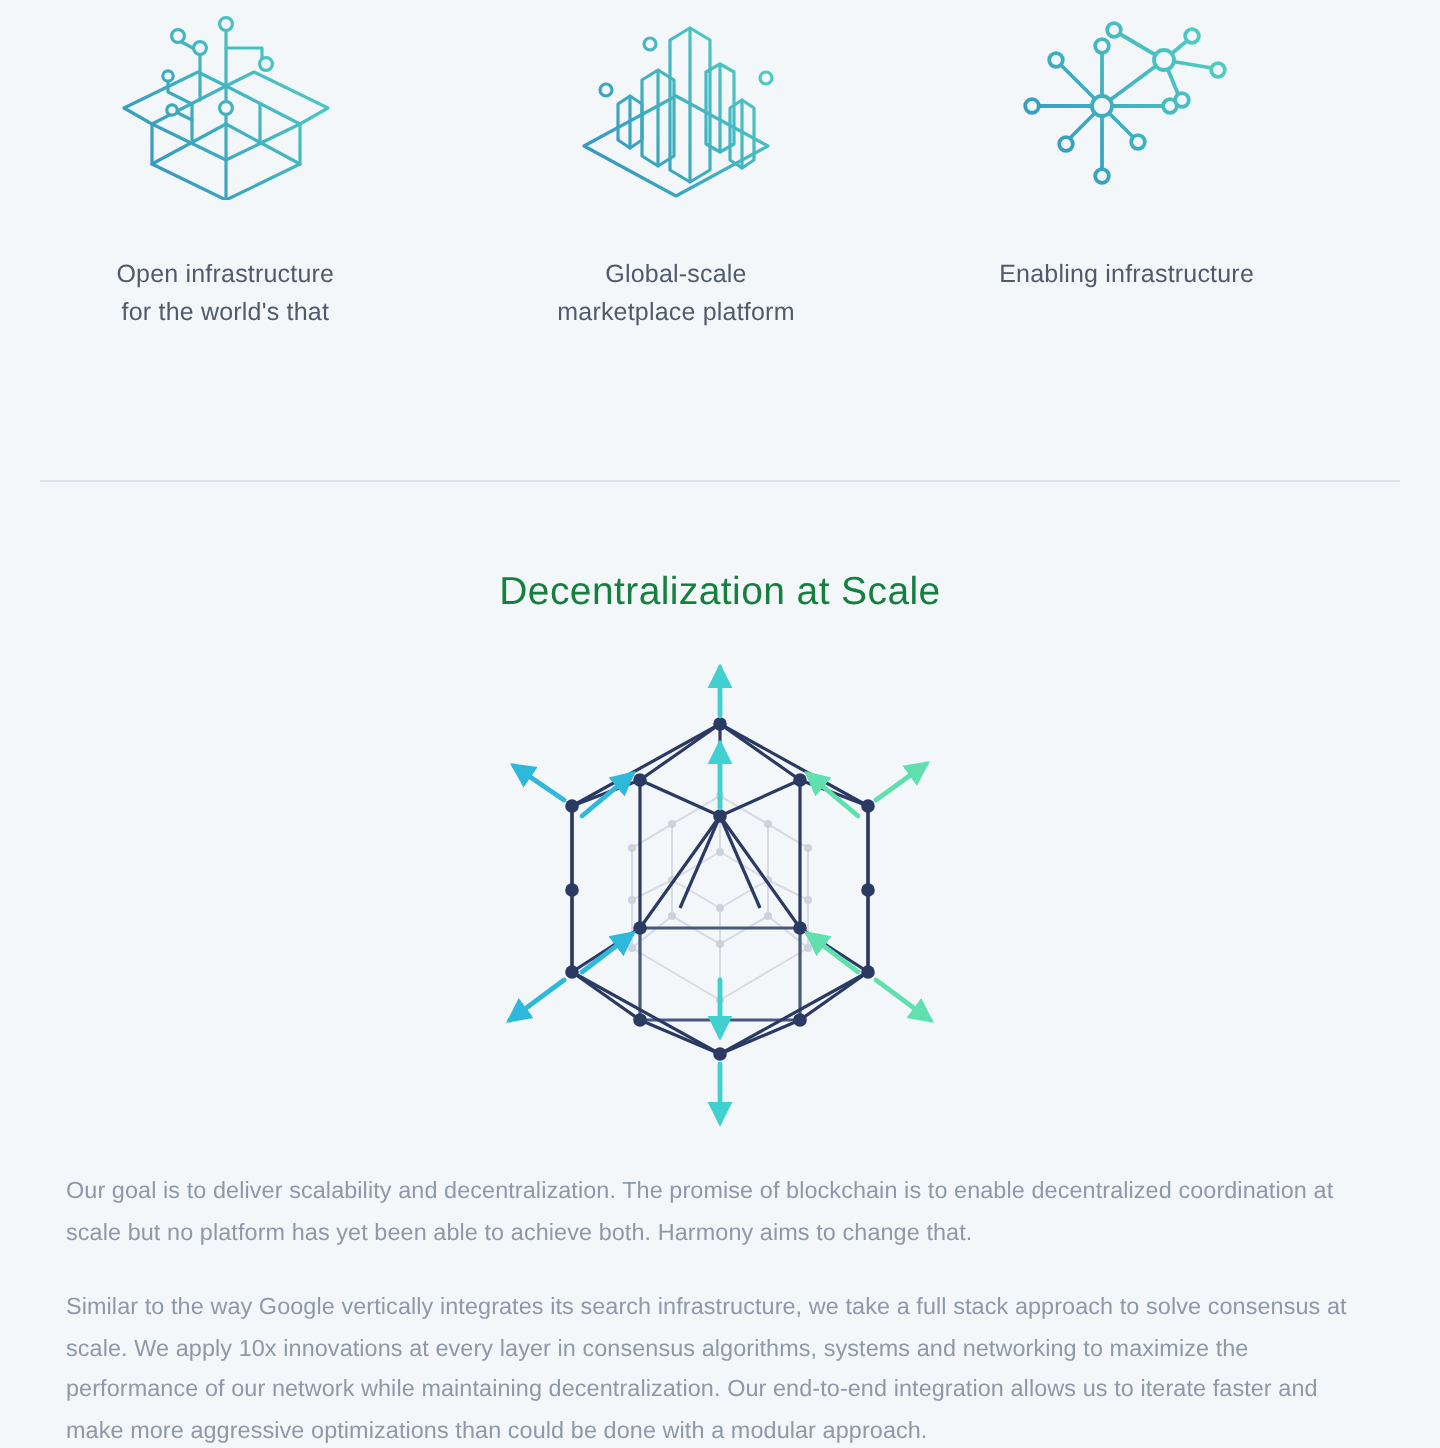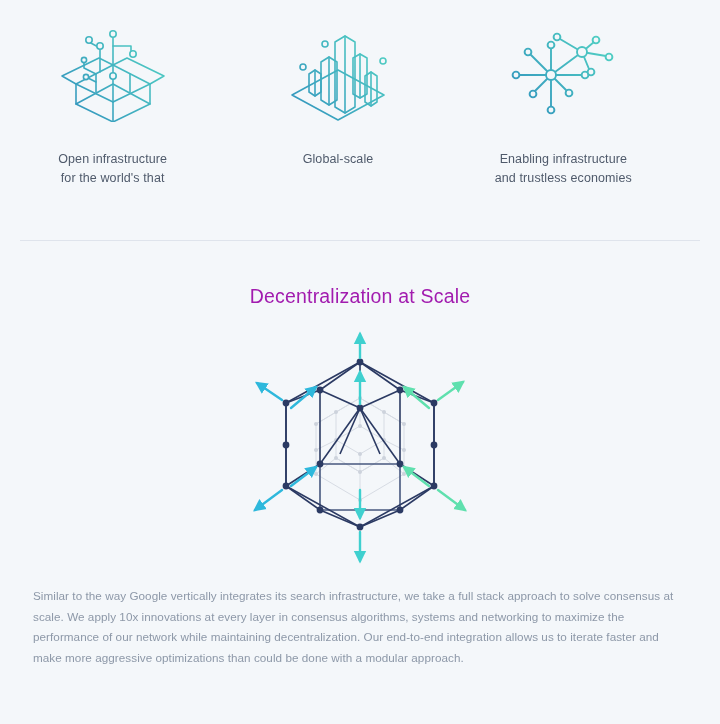--- a/index.html
+++ b/index.html
@@ -19,21 +19,20 @@
   .page {
     position: relative;
     width: 720px;
     height: 724px;
   }
 
   
   .features {
     display: flex;
     width: 676px;
-    padding-top: 22px;
   }
   .feature {
     flex: 1 1 33.333%;
     display: flex;
     flex-direction: column;
     align-items: center;
   }
   .feature-icon {
     height: 100px;
     display: flex;
@@ -62,21 +61,21 @@
 
   
   .section-title {
     position: absolute;
     top: 285px;
     left: 0;
     width: 720px;
     text-align: center;
     font-size: 19.5px;
     font-weight: 400;
-    color: #a21caf;
+    color: #15803d;
     letter-spacing: 0.2px;
     margin: 0;
   }
 
   .diagram-wrap {
     position: absolute;
     top: 330px;
     left: 0;
     width: 720px;
     display: flex;
@@ -184,20 +183,21 @@
           </g>
           <g stroke="url(#g2)" stroke-width="1.6" fill="#f4f7fa">
             <circle cx="48" cy="22" r="3"></circle>
             <circle cx="106" cy="39" r="3"></circle>
             <circle cx="26" cy="45" r="3"></circle>
           </g>
         </svg>
       </div>
       <div class="feature-caption">
         <span>Global-scale</span>
+        <span class="l2">marketplace platform</span>
       </div>
     </div>
 
     <div class="feature">
       <div class="feature-icon">
         <svg width="122" height="100" viewBox="0 0 122 100" fill="none" xmlns="http://www.w3.org/2000/svg">
           <defs>
             <linearGradient id="g3" x1="0" y1="100" x2="122" y2="0" gradientUnits="userSpaceOnUse">
               <stop offset="0" stop-color="#2e8bbd"></stop>
               <stop offset="1" stop-color="#57dcc4"></stop>
@@ -233,21 +233,20 @@
             <circle cx="67" cy="71" r="3.4"></circle>
             <circle cx="55" cy="15" r="3.4"></circle>
             <circle cx="94" cy="18" r="3.4"></circle>
             <circle cx="107" cy="35" r="3.4"></circle>
             <circle cx="89" cy="50" r="3.4"></circle>
           </g>
         </svg>
       </div>
       <div class="feature-caption">
         <span>Enabling infrastructure</span>
-        <span class="l2">and trustless economies</span>
       </div>
     </div>
 
   </div>
 
   <div class="divider"></div>
 
   <h2 class="section-title">Decentralization at Scale</h2>
 
   <div class="diagram-wrap">
@@ -376,16 +375,17 @@
 
       <g stroke="#5fe0ae" stroke-width="2.4" stroke-linecap="round">
         <path d="M193 160 L220 180" marker-end="url(#ah-mint)"></path>
         <path d="M159 137 L184 156" marker-end="url(#ah-mint)" transform="rotate(180 171.5 146.5)"></path>
       </g>
 
     </svg>
   </div>
 
   <div class="copy">
+    <p>Our goal is to deliver scalability and decentralization. The promise of blockchain is to enable decentralized coordination at scale but no platform has yet been able to achieve both. Harmony aims to change that.</p>
     <p>Similar to the way Google vertically integrates its search infrastructure, we take a full stack approach to solve consensus at scale. We apply 10x innovations at every layer in consensus algorithms, systems and networking to maximize the performance of our network while maintaining decentralization. Our end-to-end integration allows us to iterate faster and make more aggressive optimizations than could be done with a modular approach.</p>
   </div>
 
 </div>
 
 </body></html>

